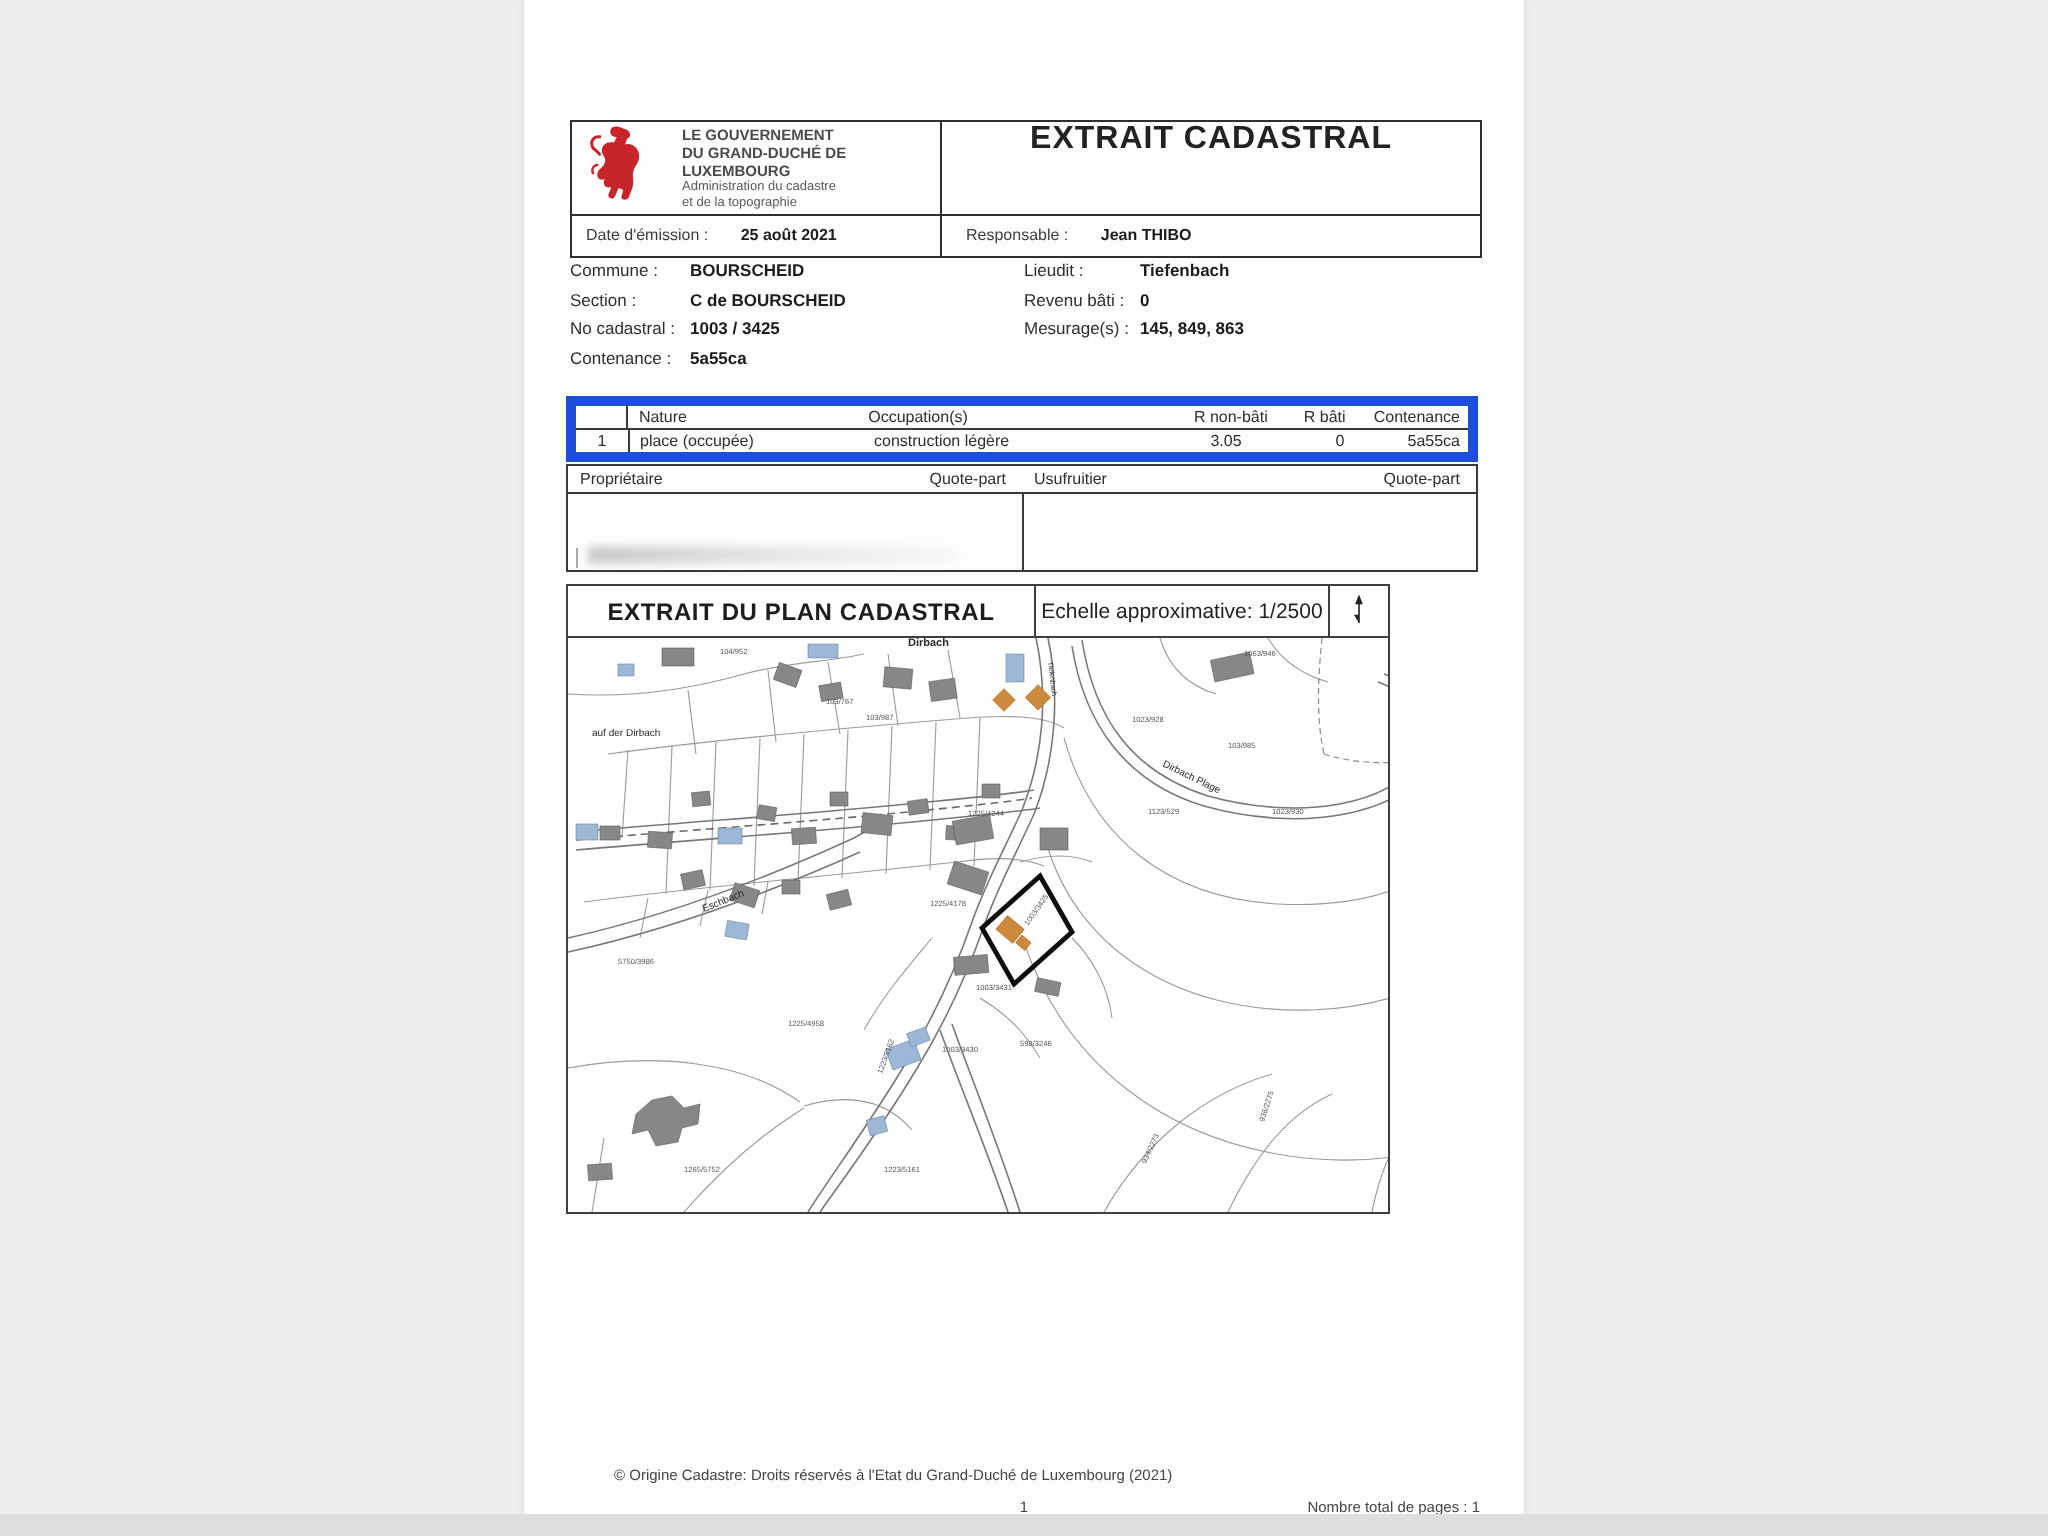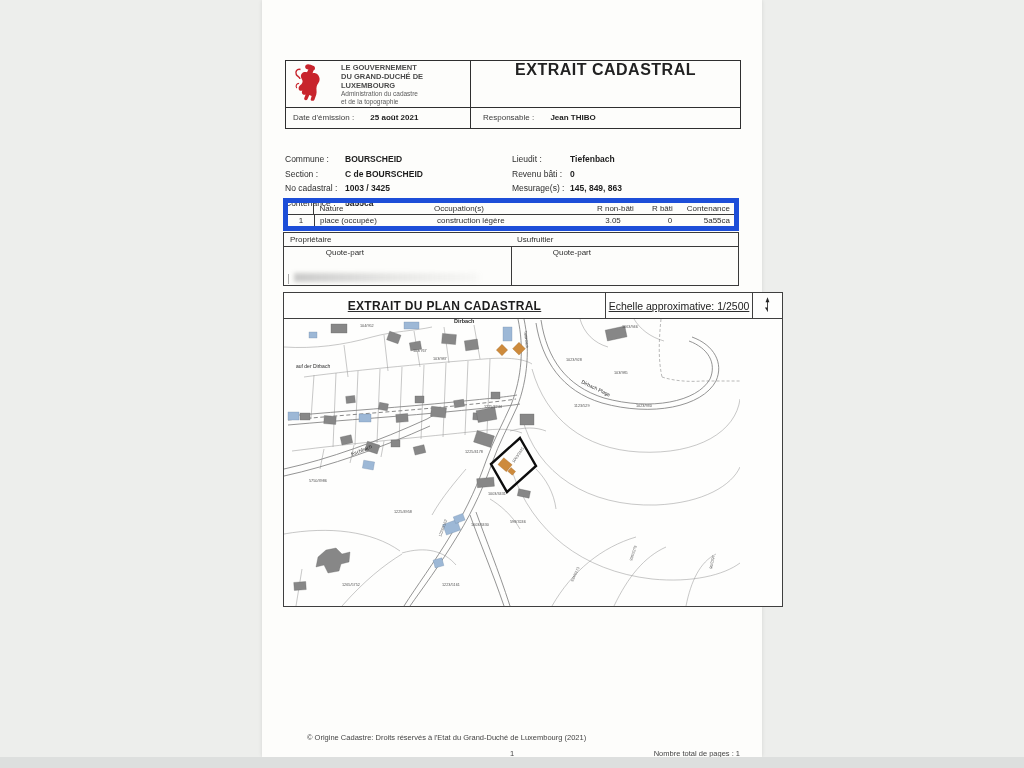--- a/index.html
+++ b/index.html
@@ -25,21 +25,21 @@
   .gov-l1,.gov-l2{font-size:7.5px;font-weight:bold;color:#4a4a4a;line-height:9px;}
   .gov-l3,.gov-l4{font-size:6.5px;color:#5a5a5a;line-height:8px;}
   .doc-title{font-size:16px;font-weight:bold;letter-spacing:0.5px;color:#222;}
   .hdr2-left{width:185px;border-right:1.5px solid #2f2f2f;box-sizing:border-box;padding-left:7px;}
   .hdr2-right{flex:1;padding-left:12px;}
   .lbl{color:#3c3c3c;margin-top:28px;}
   .val{font-weight:bold;color:#1d1d1d;}
   .hdr-row2 .val{margin-left:14px;}
 
   
-  .ident{position:absolute;left:23px;top:152px;width:454px;font-size:8.5px;}
+  .ident{position:absolute;left:23px;top:128px;width:454px;font-size:8.5px;}
   .ident-row{display:flex;height:14.5px;line-height:14.5px;}
   .ident-l-lbl{width:60px;}
   .ident-l-val{width:167px;font-weight:bold;color:#1d1d1d;}
   .ident-r-lbl{width:58px;}
   .ident-r-val{flex:1;font-weight:bold;color:#1d1d1d;}
 
   
   .ntable{position:absolute;left:21px;top:198px;width:456px;border:5px solid #1d4ed8;font-size:8px;box-sizing:border-box;}
   .nrow{display:flex;height:11px;line-height:11px;}
   .nrow.nheader{border-bottom:1px solid #3a3a3a;}
@@ -47,32 +47,32 @@
   .nc1{width:118px;padding-left:5px;box-sizing:border-box;}
   .nc2{width:148px;padding-left:4px;box-sizing:border-box;}
   .nc3{width:64px;text-align:right;padding-right:4px;box-sizing:border-box;}
   .nc3d{width:64px;text-align:center;}
   .nc4{width:50px;text-align:center;}
   .nc5{flex:1;text-align:right;padding-right:4px;}
 
   
   .otable{position:absolute;left:21px;top:232px;width:456px;border:1px solid #3a3a3a;font-size:8px;box-sizing:border-box;}
   .oheader{display:flex;height:13px;line-height:13px;border-bottom:1.5px solid #3a3a3a;}
-  .oc-a{width:50%;display:flex;box-sizing:border-box;flex-direction:column;}
+  .oc-a{width:50%;display:flex;box-sizing:border-box;}
   .oc-lbl{flex:1;padding-left:6px;}
   .oc-qp{width:80px;text-align:right;padding-right:8px;}
   .obody{height:38px;position:relative;}
   .odivider{position:absolute;left:50%;top:0;bottom:0;width:1px;background:#3a3a3a;}
   .redaction{position:absolute;left:10px;bottom:3px;width:185px;height:9px;
     background:linear-gradient(90deg,rgba(110,110,110,.35),rgba(140,140,140,.18) 55%,rgba(160,160,160,.05));
     filter:blur(2px);}
   .redaction-tick{position:absolute;left:4px;bottom:1px;width:1px;height:10px;background:rgba(90,90,90,.5);}
 
   
-  .map-panel{position:absolute;left:21px;top:292px;width:500px;border:1px solid #3f3f3f;box-sizing:border-box;background:#fefefd;text-decoration:underline;}
+  .map-panel{position:absolute;left:21px;top:292px;width:412px;border:1px solid #3f3f3f;box-sizing:border-box;background:#fefefd;}
   .map-titlebar{display:flex;height:25px;border-bottom:1px solid #3f3f3f;}
   .map-title{flex:1;display:flex;align-items:center;justify-content:center;font-size:12px;font-weight:bold;color:#1d1d1d;letter-spacing:.3px;}
   .map-scale{width:146px;border-left:1px solid #3f3f3f;display:flex;align-items:center;justify-content:center;font-size:10.5px;color:#222;}
   .map-arrowbox{width:29px;border-left:1px solid #3f3f3f;display:flex;align-items:center;justify-content:center;}
   .map-canvas{height:287px;overflow:hidden;}
   svg text.place{fill:#2a2a2a;font-family:"Liberation Sans",sans-serif;}
   svg text.place.bold{font-weight:bold;}
   svg text.pnum{fill:#555;font-size:3.8px;font-family:"Liberation Sans",sans-serif;}
 
   

